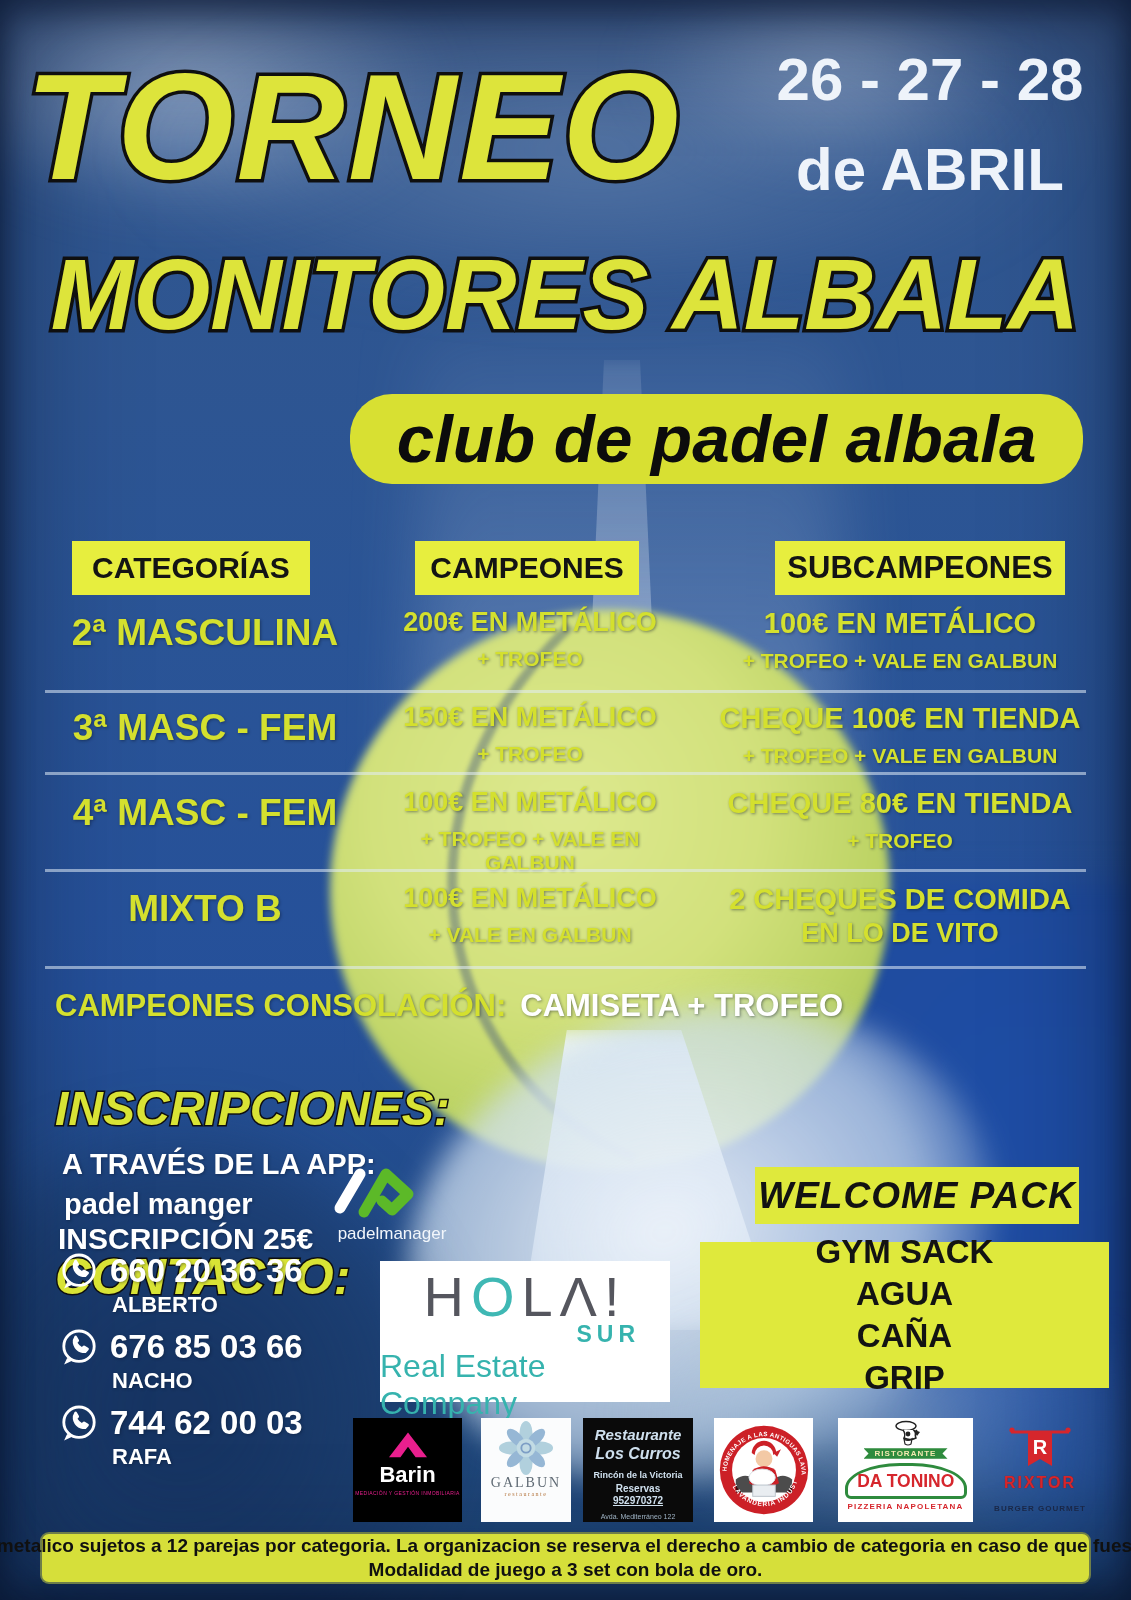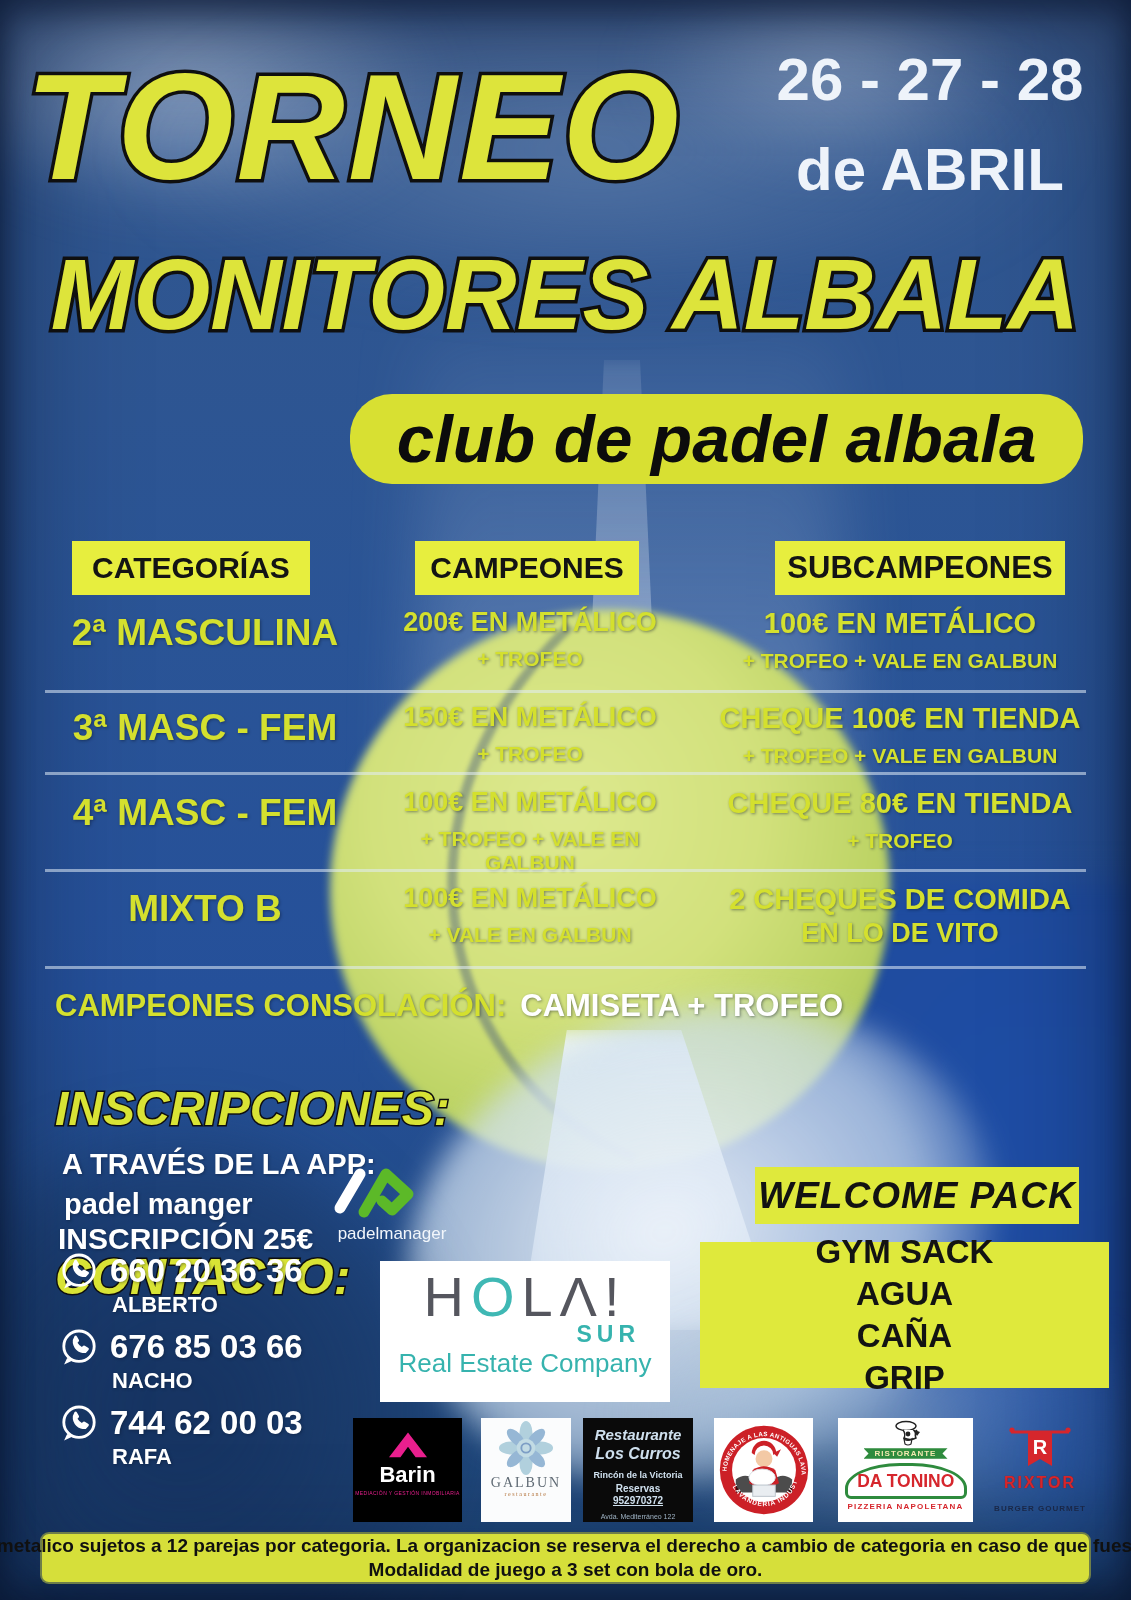--- a/index.html
+++ b/index.html
@@ -79,21 +79,21 @@
   .c-name{color:#fff;font-weight:bold;font-size:22px;margin-left:52px;margin-top:2px;text-shadow:1px 1px 3px rgba(10,20,40,.4);}
   .wp-hdr{left:755px;top:1167px;width:324px;height:57px;background:#dfe93c;display:flex;align-items:center;justify-content:center;}
   .wp-hdr span{font-size:37px;font-weight:bold;font-style:italic;color:#121212;letter-spacing:1px;}
   .wp-box{left:700px;top:1242px;width:409px;height:146px;background:#dfe93c;display:flex;flex-direction:column;align-items:center;justify-content:center;}
   .wp-item{font-size:33px;font-weight:bold;color:#131313;line-height:42px;}
   
   .hola{left:380px;top:1261px;width:290px;height:141px;background:#ffffff;display:flex;flex-direction:column;align-items:center;}
   .hola-line{margin-top:8px;font-size:56px;letter-spacing:7px;color:#55565e;line-height:1;font-weight:500;}
   .hola-line .o{color:#3fb8b4;}
   .hola-sur{width:100%;text-align:right;padding-right:30px;box-sizing:border-box;color:#36b3ae;font-weight:bold;font-size:23px;letter-spacing:5px;margin-top:-4px;}
-  .hola-real{color:#36b3ae;font-size:26px;margin-top:0px;}
+  .hola-real{color:#36b3ae;font-size:32px;margin-top:0px;}
   
   .sp{top:1418px;height:104px;display:flex;flex-direction:column;align-items:center;box-sizing:border-box;overflow:hidden;}
   .sp-barin{left:353px;width:109px;background:#000;}
   .barin-name{color:#fff;font-weight:bold;font-size:22px;line-height:1;margin-top:2px;}
   .barin-tag{color:#e91f8e;font-size:5px;letter-spacing:.4px;margin-top:4px;white-space:nowrap;}
   .sp-galbun{left:481px;width:90px;background:#fbfcfd;}
   .galbun-name{font-family:"Liberation Serif","DejaVu Serif",serif;color:#5f6a74;font-size:14px;letter-spacing:2px;line-height:1;}
   .galbun-tag{font-family:"Liberation Serif","DejaVu Serif",serif;color:#b5763f;font-size:6px;letter-spacing:1.5px;margin-top:1px;}
   .sp-curros{left:583px;width:110px;background:#0a0a0a;color:#cfe0ee;justify-content:flex-start;padding-top:8px;}
   .cur1{font-size:15px;font-weight:bold;font-style:italic;}

